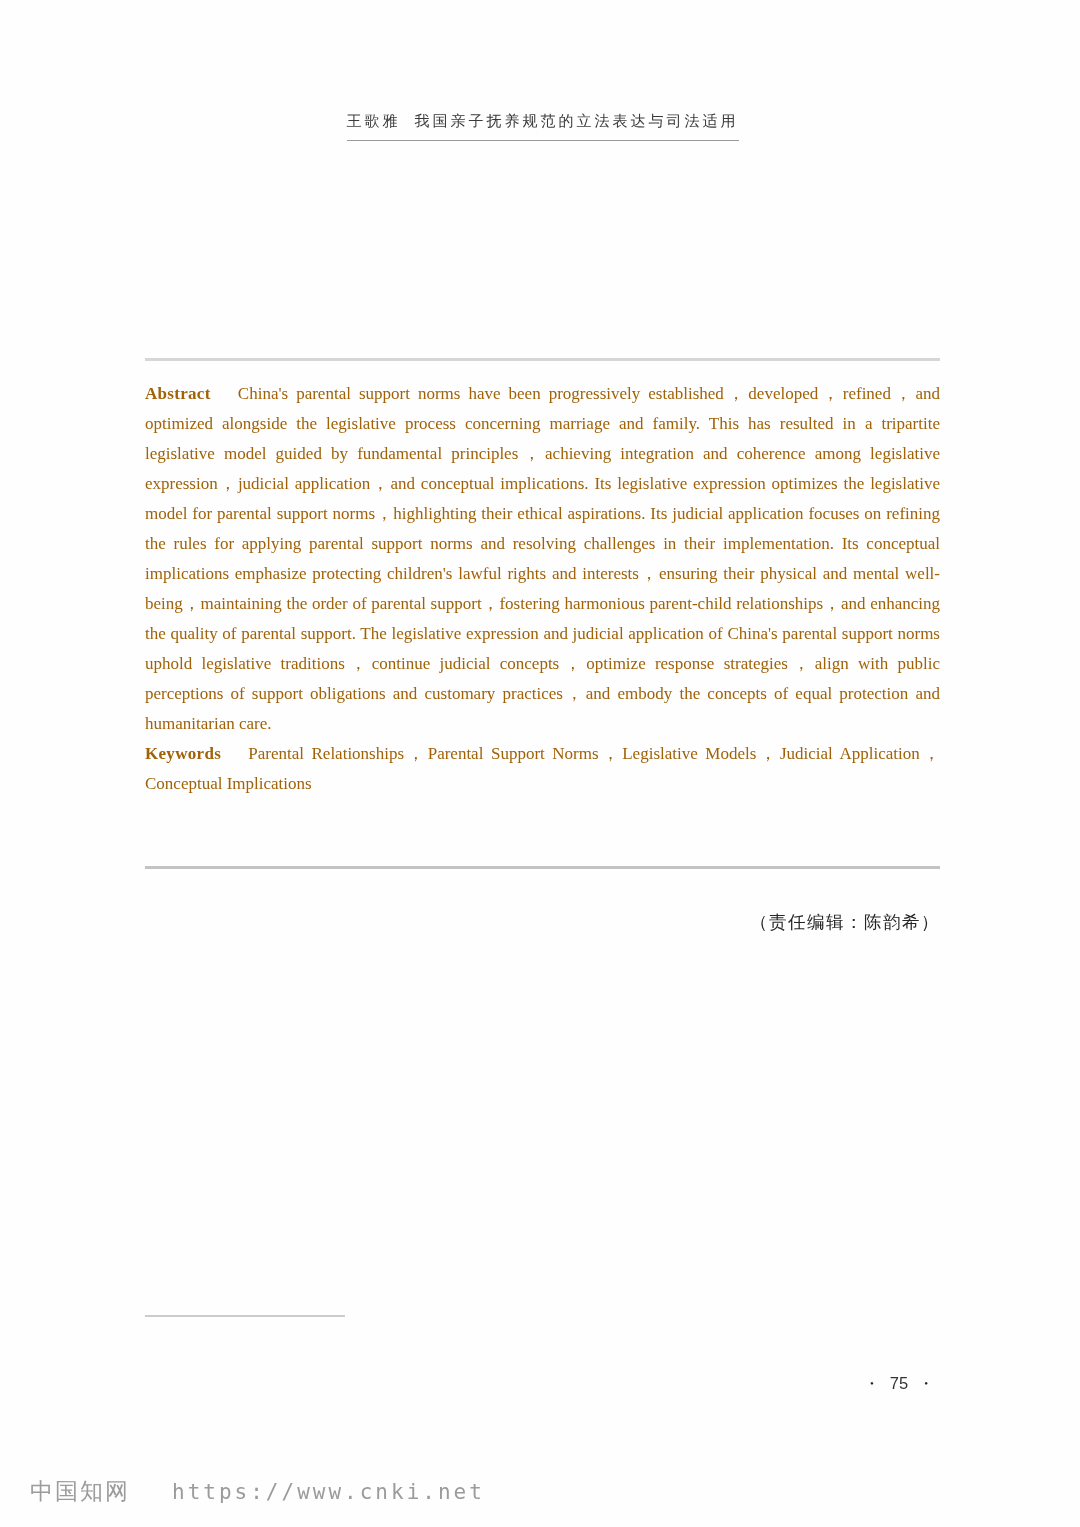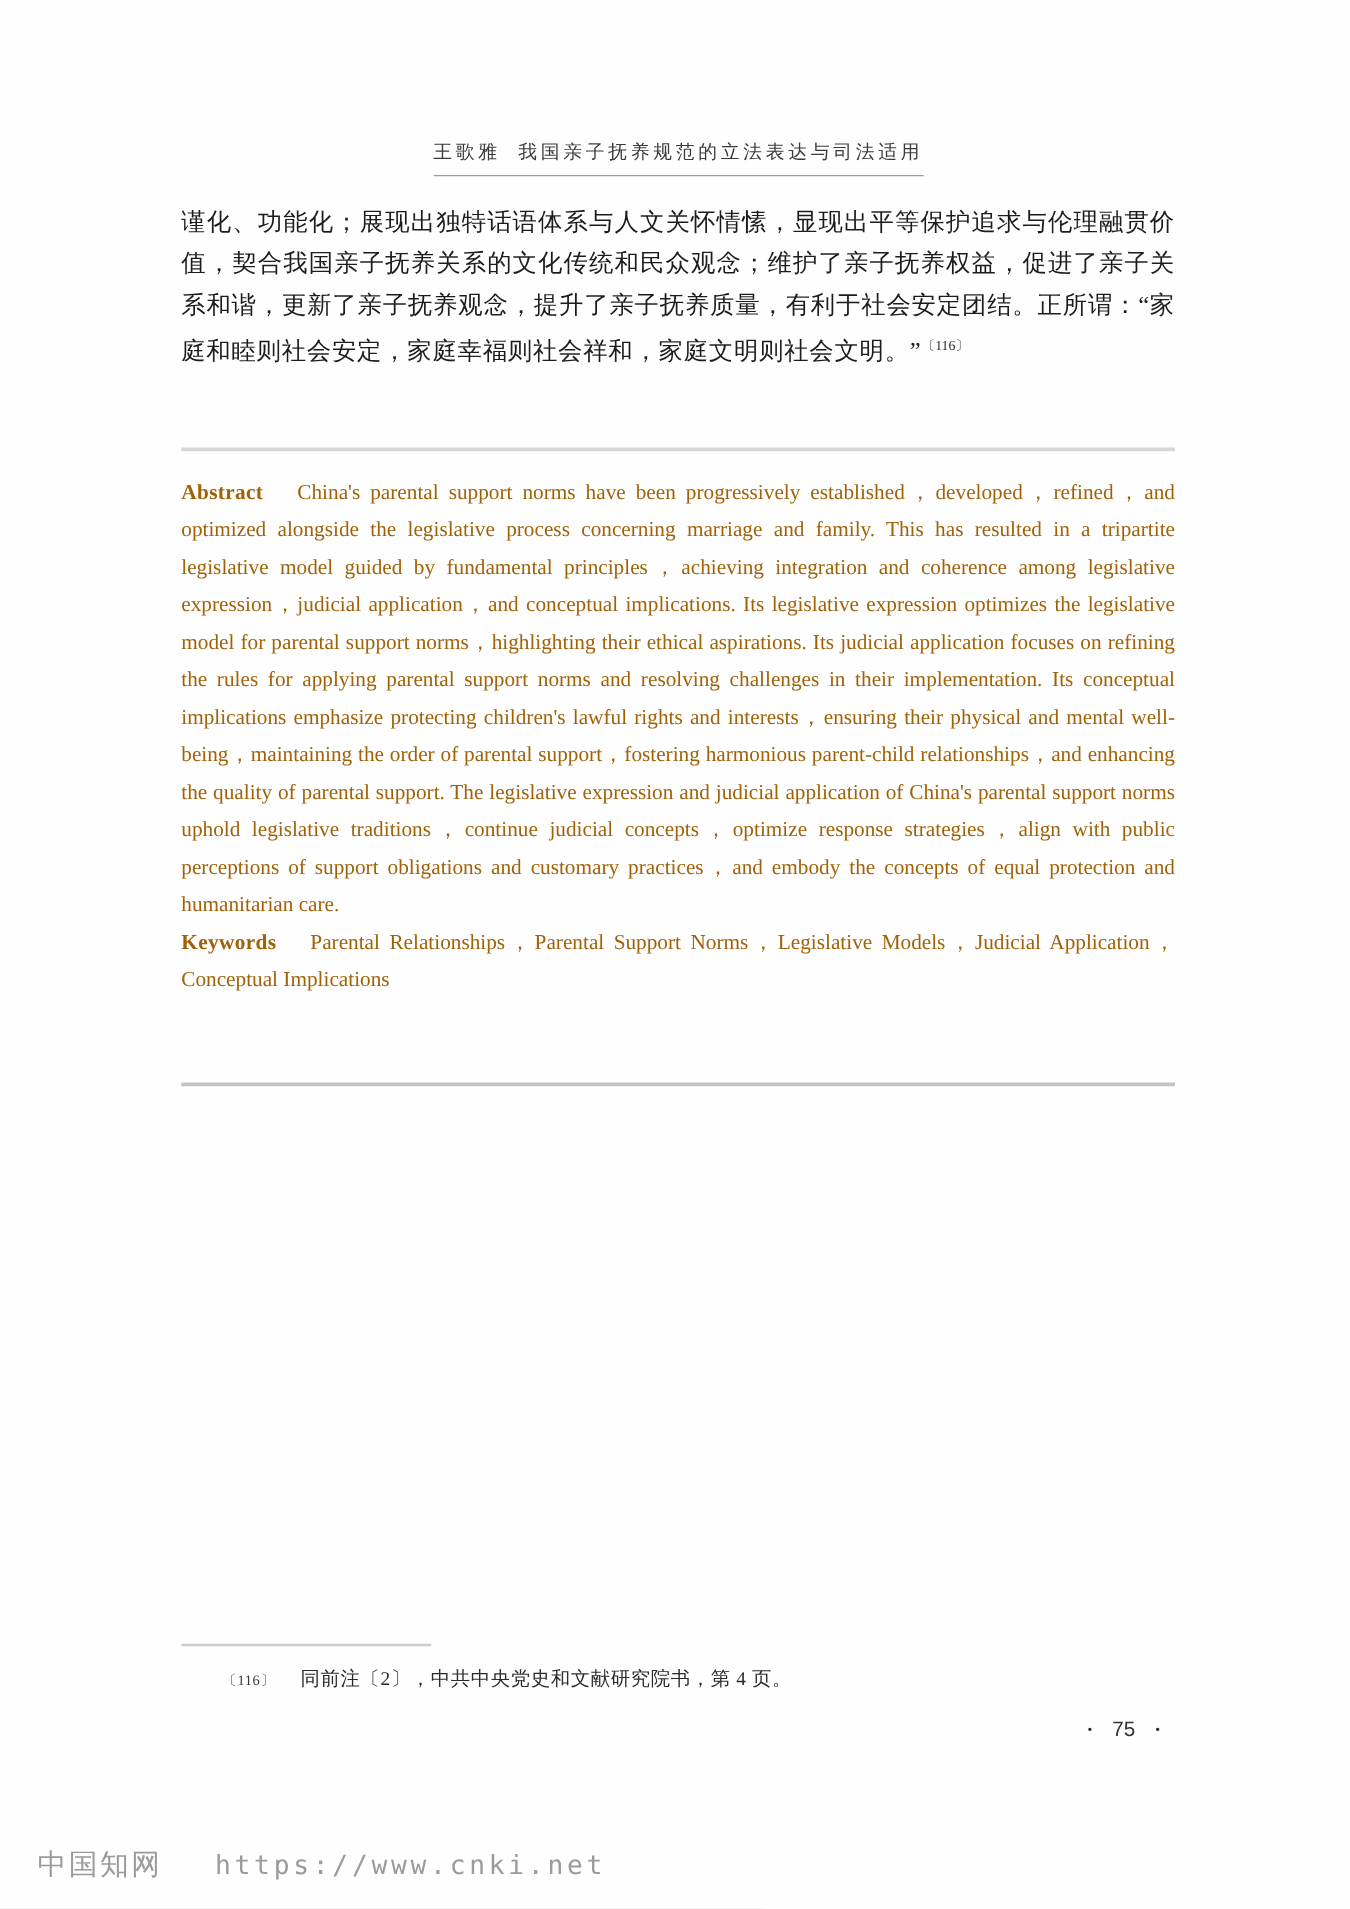--- a/index.html
+++ b/index.html
@@ -152,39 +152,34 @@
 <body>
 
 <div class="page">
 
   <div class="running-head">
     <span class="head-inner">
       <span class="head-author">王歌雅</span><span>我国亲子抚养规范的立法表达与司法适用</span>
     </span>
   </div>
 
-  <div class="cn-paragraph">
-    <span>谨化、功能化；展现出独特话语体系与人文关怀情愫，显现出平等保护追求与伦理融贯价值，契合我国亲子抚养关系的文化传统和民众观念；维护了亲子抚养权益，促进了亲子关系和谐，更新了亲子抚养观念，提升了亲子抚养质量，有利于社会安定团结。正所谓：“家庭和睦则社会安定，家庭幸福则社会祥和，家庭文明则社会文明。”</span><sup>〔116〕</sup>
-  </div>
 
   <div class="rule rule-top"></div>
 
   <div class="abstract-block">
     <p><span class="label">Abstract</span><span>China's parental support norms have been progressively established，developed，refined，and optimized alongside the legislative process concerning marriage and family. This has resulted in a tripartite legislative model guided by fundamental principles，achieving integration and coherence among legislative expression，judicial application，and conceptual implications. Its legislative expression optimizes the legislative model for parental support norms，highlighting their ethical aspirations. Its judicial application focuses on refining the rules for applying parental support norms and resolving challenges in their implementation. Its conceptual implications emphasize protecting children's lawful rights and interests，ensuring their physical and mental well-being，maintaining the order of parental support，fostering harmonious parent-child relationships，and enhancing the quality of parental support. The legislative expression and judicial application of China's parental support norms uphold legislative traditions，continue judicial concepts，optimize response strategies，align with public perceptions of support obligations and customary practices，and embody the concepts of equal protection and humanitarian care.</span></p>
     <p><span class="label">Keywords</span><span>Parental Relationships，Parental Support Norms，Legislative Models，Judicial Application，Conceptual Implications</span></p>
   </div>
 
   <div class="rule rule-bottom"></div>
 
+  <div class="editor-note">（责任编辑：陈韵希）</div>
 
   <div class="footnote-rule"></div>
 
-  <div class="footnote">
-    <span class="fn-marker">〔116〕</span><span>同前注〔2〕，中共中央党史和文献研究院书，第 4 页。</span>
-  </div>
 
   <div class="page-number">
     <span class="pn-dot">•</span><span class="pn-value">75</span><span class="pn-dot">•</span>
   </div>
 
   <div class="watermark">
     <span class="wm-brand">中国知网</span>
     <span class="wm-url">https://www.cnki.net</span>
   </div>
 

